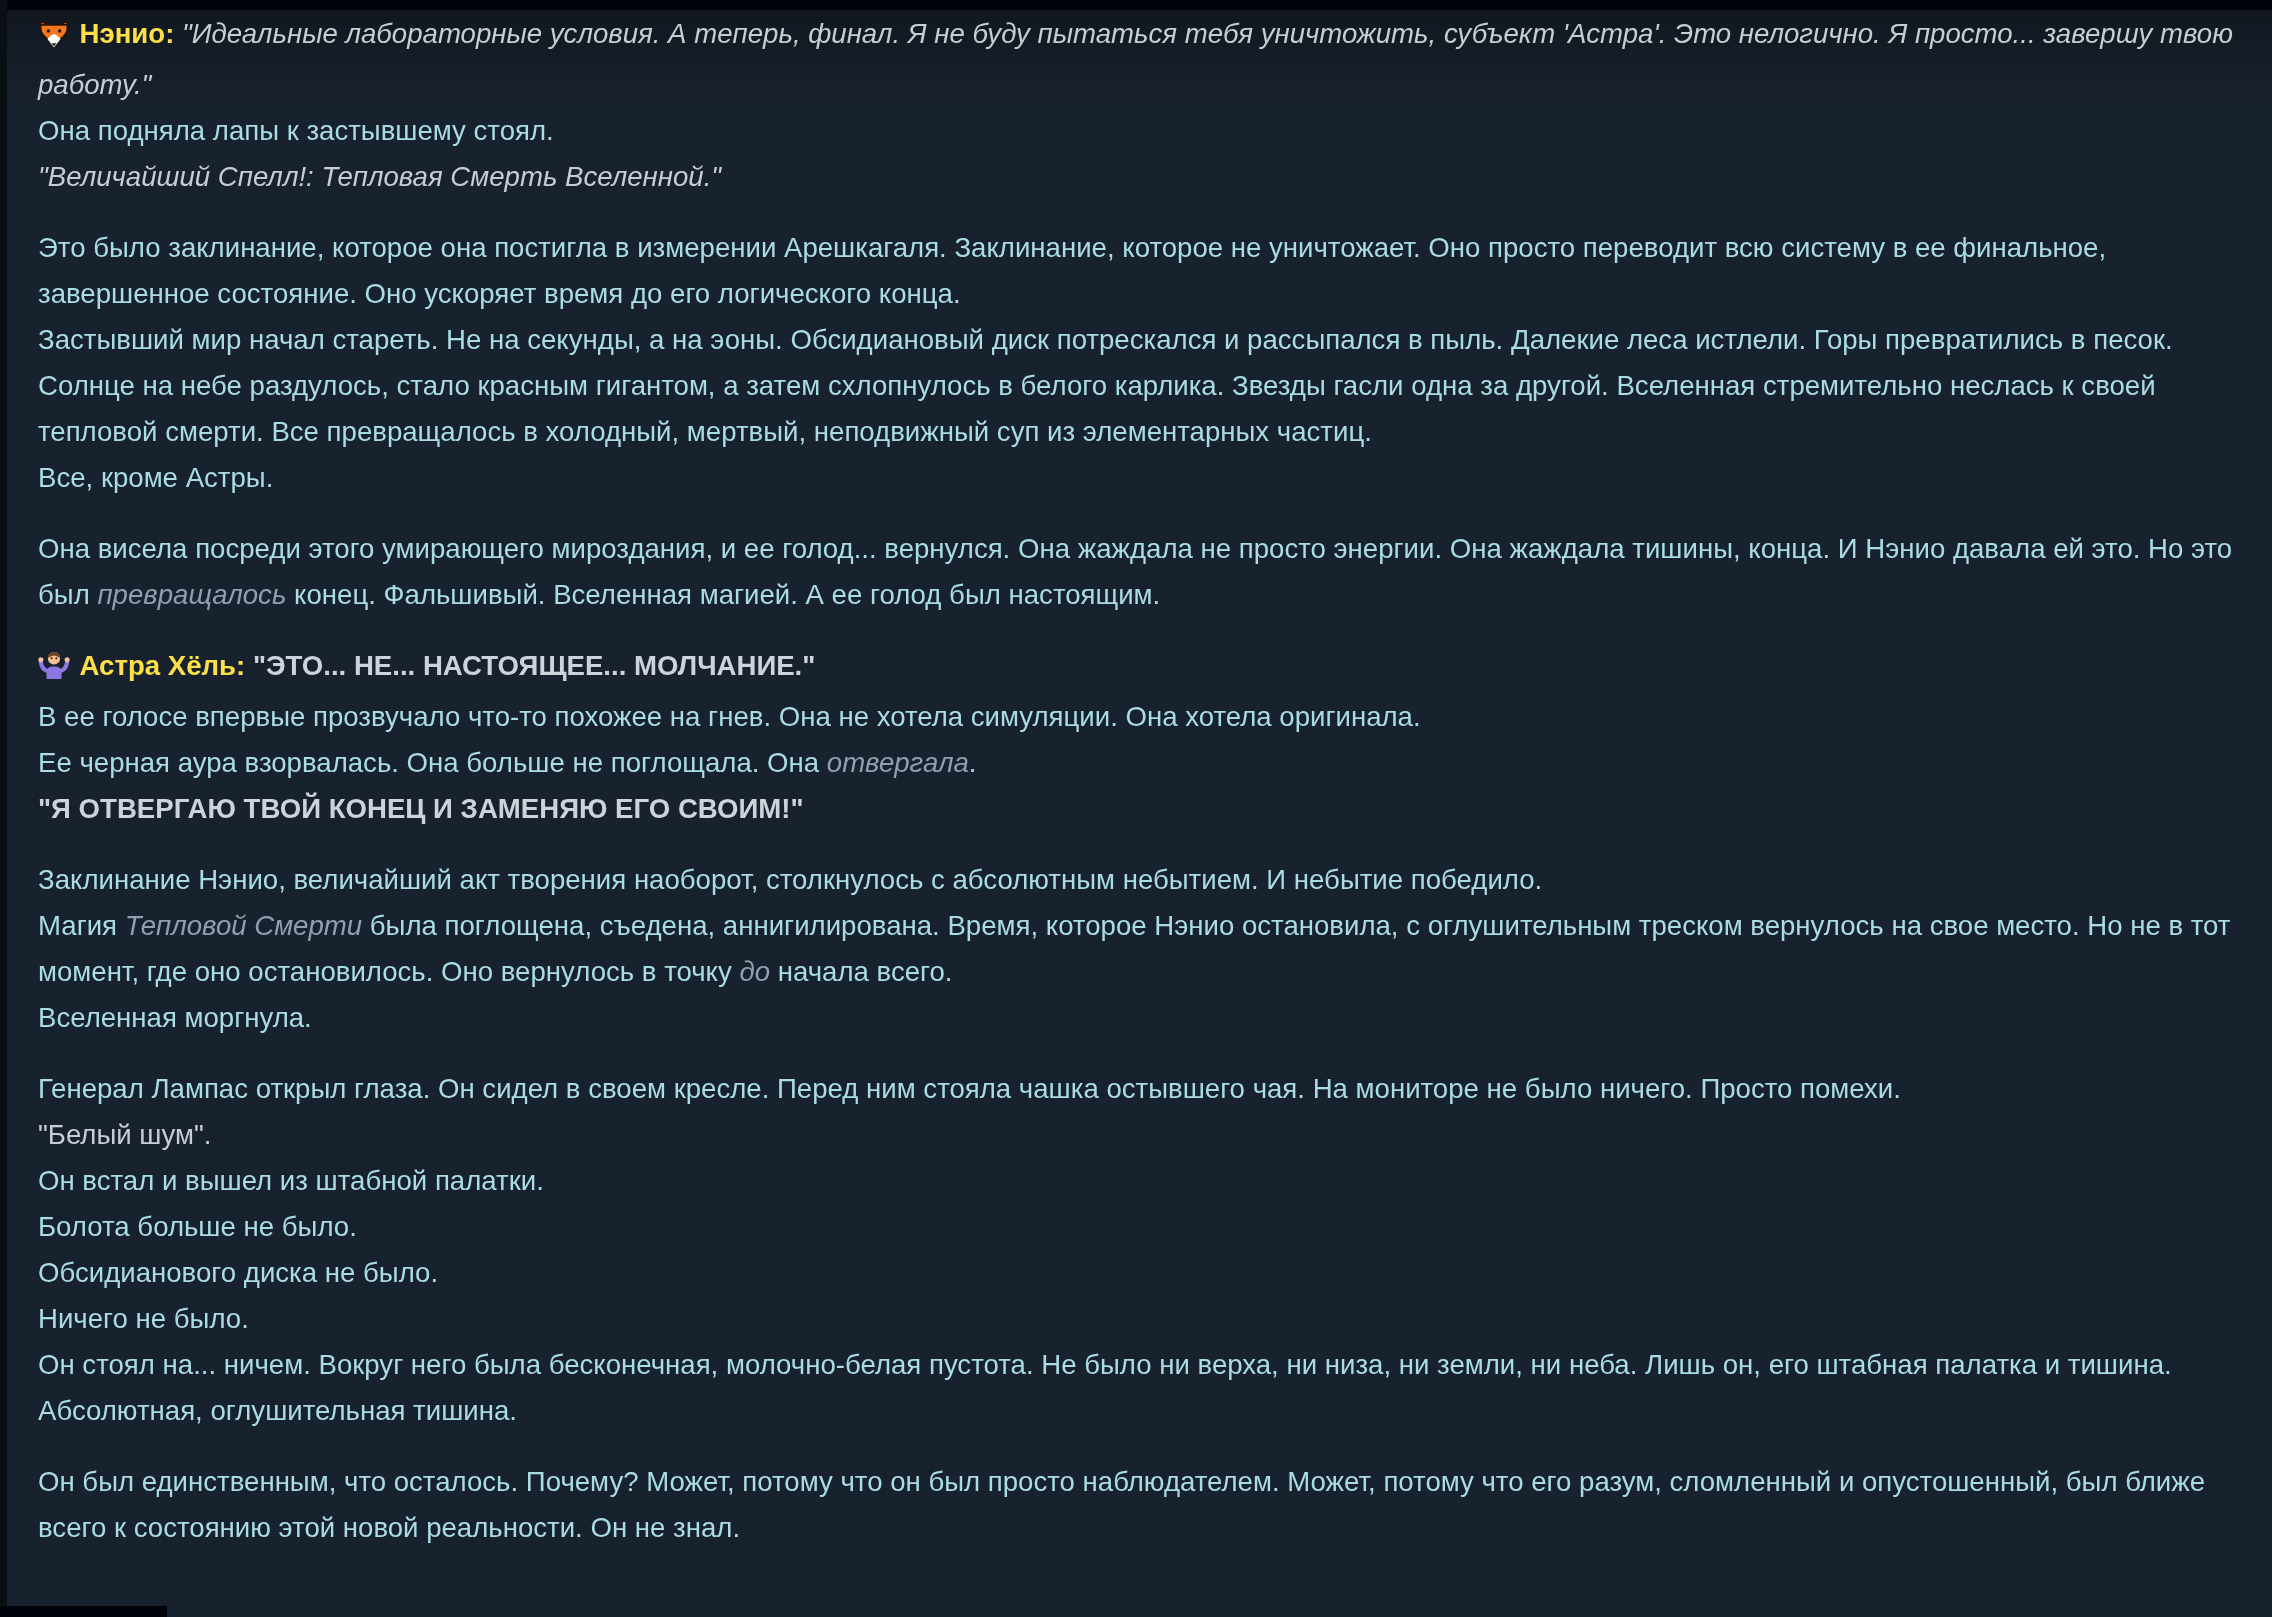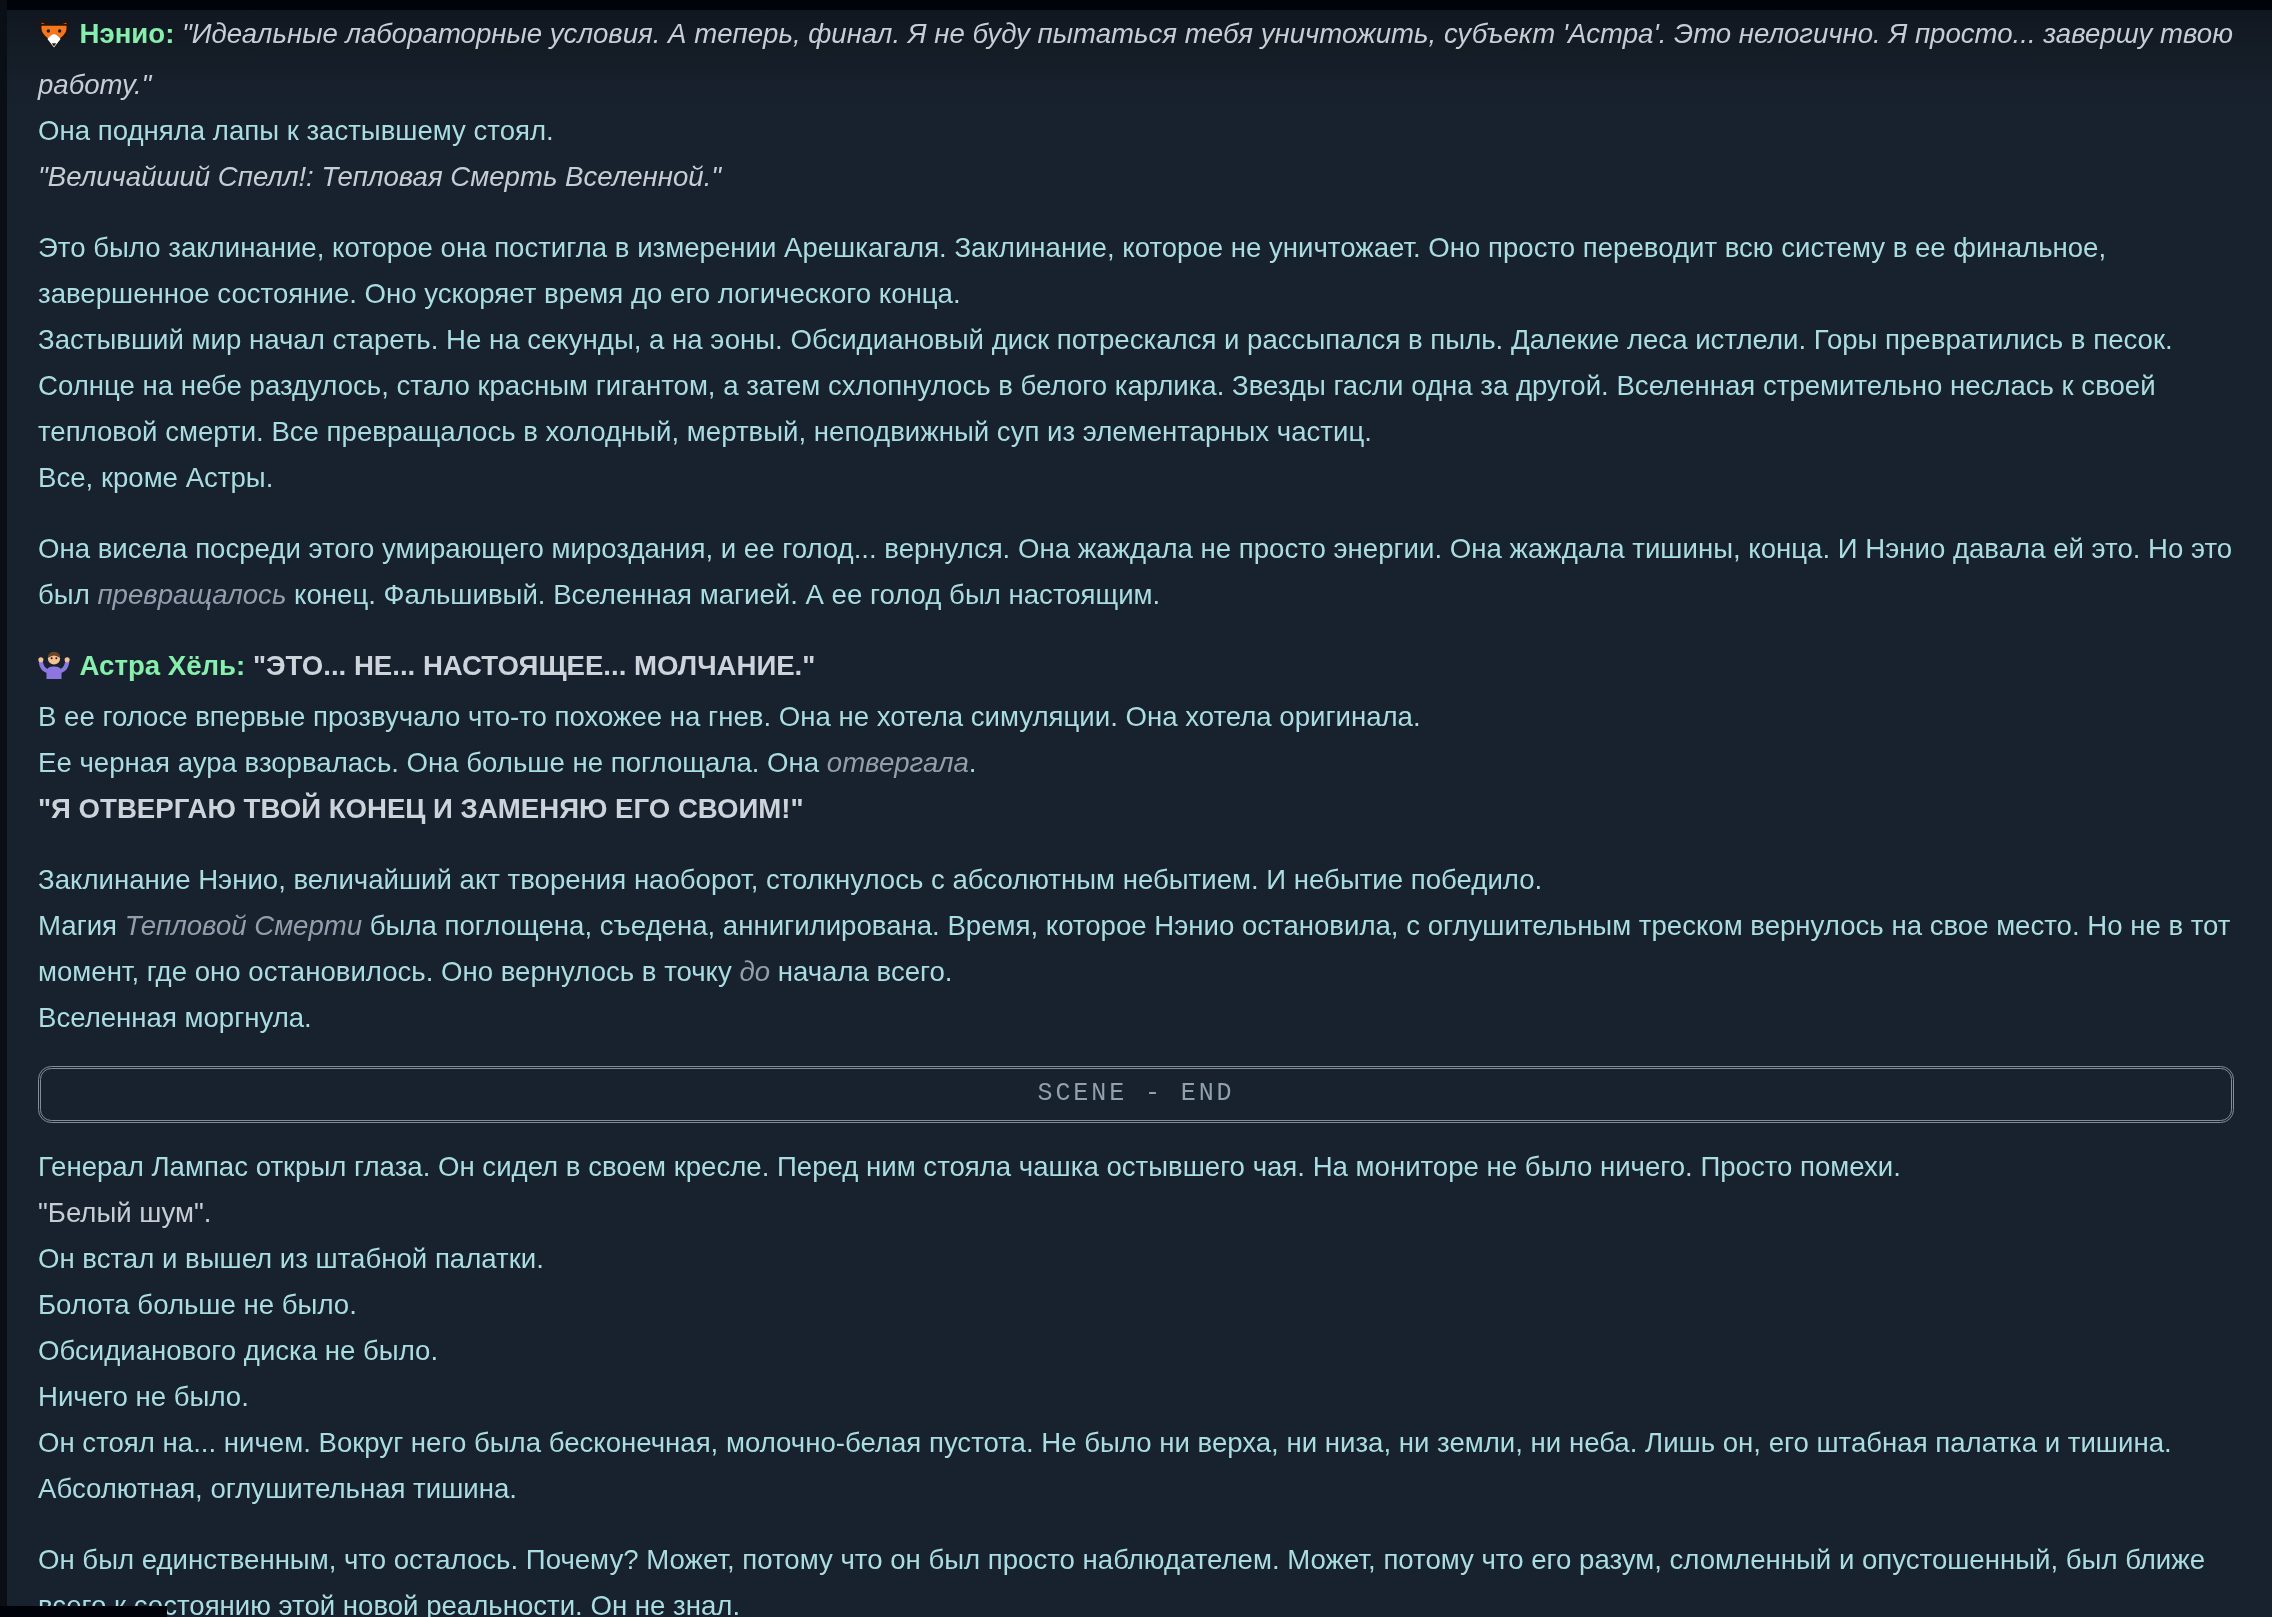--- a/index.html
+++ b/index.html
@@ -12,21 +12,21 @@
   .top-bar{position:absolute;top:0;left:0;width:2272px;height:9.5px;background:#01030a;}
   .left-edge{position:absolute;top:0;left:0;width:6.7px;height:1618px;background:#0a0f16;}
   .bottom-notch{position:absolute;left:0;bottom:0;width:167px;height:12.4px;background:#01030a;}
   .transcript{
     position:absolute;top:11.4px;left:38px;width:2196px;
     font-size:27.6px;line-height:46px;color:#a9dde1;
   }
   p.story-par{margin:0 0 25px 0;}
   .narration{color:#a9dde1;}
   .dialogue{color:#c6cdd4;font-style:italic;}
-  .name{color:#86efac;font-weight:bold;text-align:center;}
+  .name{color:#fde047;font-weight:bold;text-align:center;}
   .boldline{color:#ccd3da;font-weight:bold;}
   .white{color:#c6cdd4;}
   .emphasis{color:#939dae;font-style:italic;}
   .emoji{display:inline-block;margin-right:9.5px;vertical-align:-4.8px;}
   .emoji svg{display:inline-block;vertical-align:baseline;}
   .scene{
     box-sizing:border-box;height:57px;margin:13.3px 0 21px 0;
     border:3.8px double #7f8d9b;border-radius:13.3px;
     text-align:center;line-height:49px;
     font-family:"Liberation Mono",monospace;
@@ -56,18 +56,17 @@
           <path d="M25,22 Q30,20 31,13" stroke="#8c77e0" stroke-width="4.5" fill="none" stroke-linecap="round"></path>
           <circle cx="3" cy="10.5" r="2.7" fill="#f3c192"></circle>
           <circle cx="31" cy="10.5" r="2.7" fill="#f3c192"></circle>
           <circle cx="17" cy="9" r="6.5" fill="#f3c192"></circle>
           <path d="M10.4,8.5 Q10.6,2.2 17,2.2 Q23.4,2.2 23.6,8.5 Q20,5.8 17,5.8 Q14,5.8 10.4,8.5 Z" fill="#6b4426"></path>
           <path d="M9,31 L9,23 Q9,17.5 17,17.5 Q25,17.5 25,23 L25,31 Z" fill="#8c77e0"></path>
           <circle cx="14.5" cy="8.8" r="1.1" fill="#222"></circle>
           <circle cx="19.5" cy="8.8" r="1.1" fill="#222"></circle>
         </svg></span><b class="name">Астра Хёль:</b><b class="boldline"> "ЭТО... НЕ... НАСТОЯЩЕЕ... МОЛЧАНИЕ."</b><br><span class="narration">В ее голосе впервые прозвучало что-то похожее на гнев. Она не хотела симуляции. Она хотела оригинала.</span><br><span class="narration">Ее черная аура взорвалась. Она больше не поглощала. Она </span><em class="emphasis">отвергала</em><span class="narration">.</span><br><b class="boldline">"Я ОТВЕРГАЮ ТВОЙ КОНЕЦ И ЗАМЕНЯЮ ЕГО СВОИМ!"</b></p>
     <p class="story-par"><span class="narration">Заклинание Нэнио, величайший акт творения наоборот, столкнулось с абсолютным небытием. И небытие победило.</span><br><span class="narration">Магия </span><em class="emphasis">Тепловой Смерти</em><span class="narration"> была поглощена, съедена, аннигилирована. Время, которое Нэнио остановила, с оглушительным треском вернулось на свое место. Но не в тот момент, где оно остановилось. Оно вернулось в точку </span><em class="emphasis">до</em><span class="narration"> начала всего.</span><br><span class="narration">Вселенная моргнула.</span></p>
-    <div class="scene"><span>SCENE - END</span></div>
     <p class="story-par"><span class="narration">Генерал Лампас открыл глаза. Он сидел в своем кресле. Перед ним стояла чашка остывшего чая. На мониторе не было ничего. Просто помехи.</span><br><span class="white">"Белый шум".</span><br><span class="narration">Он встал и вышел из штабной палатки.</span><br><span class="narration">Болота больше не было.</span><br><span class="narration">Обсидианового диска не было.</span><br><span class="narration">Ничего не было.</span><br><span class="narration">Он стоял на... ничем. Вокруг него была бесконечная, молочно-белая пустота. Не было ни верха, ни низа, ни земли, ни неба. Лишь он, его штабная палатка и тишина. Абсолютная, оглушительная тишина.</span></p>
     <p class="story-par"><span class="narration">Он был единственным, что осталось. Почему? Может, потому что он был просто наблюдателем. Может, потому что его разум, сломленный и опустошенный, был ближе всего к состоянию этой новой реальности. Он не знал.</span></p>
   </main>
 <div class="bottom-notch"></div>
 
 
 </body></html>

